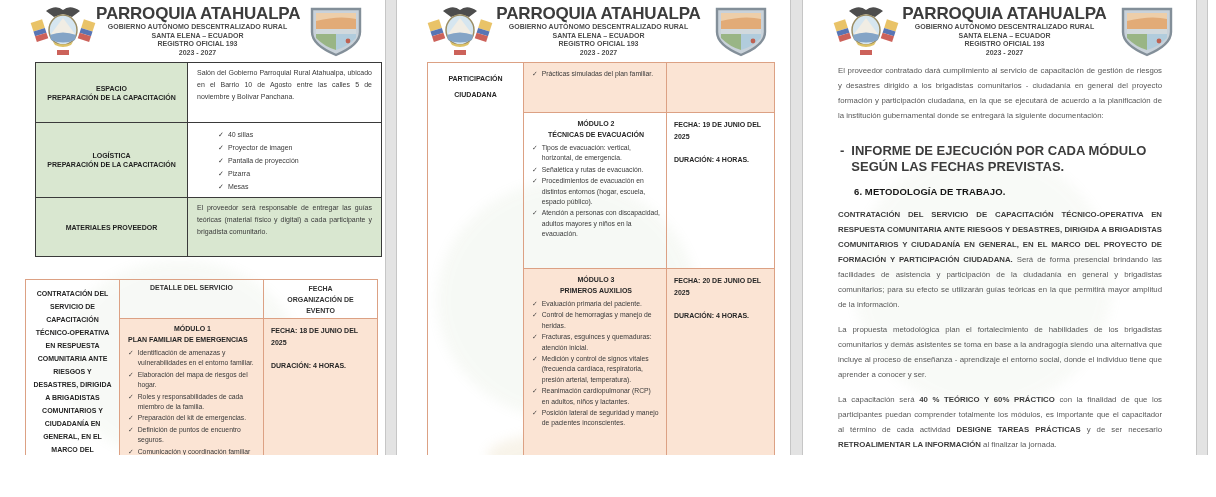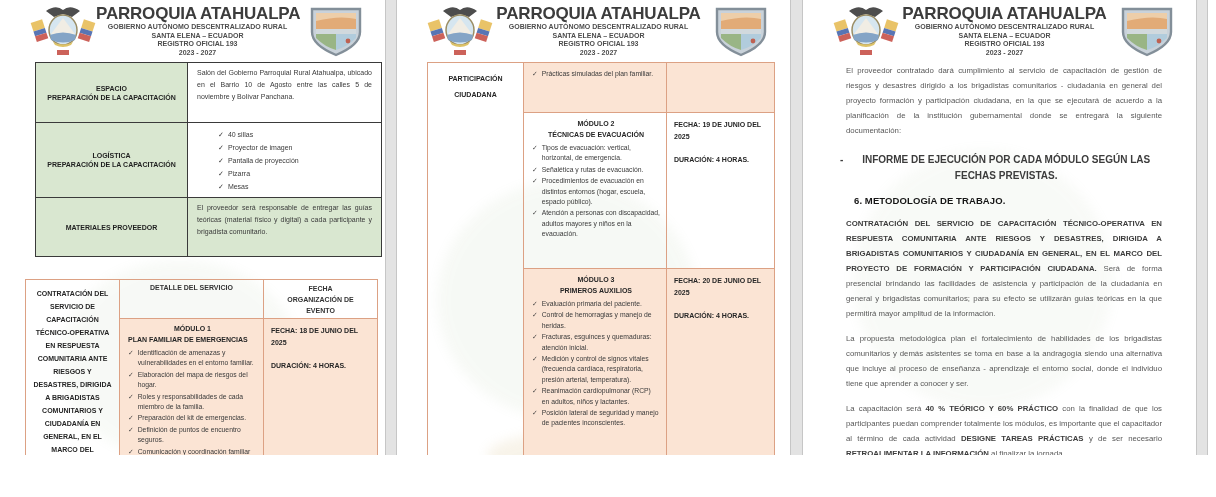--- a/index.html
+++ b/index.html
@@ -75,23 +75,23 @@
   .svc2-left{grid-row:1/4;border-right:1px solid #dca184;text-align:center;font-size:7px;
              font-weight:bold;color:#262626;padding-top:8px;line-height:16px;}
   .svc2-c2{padding:2px 6px 2px 8px;}
   .svc2-c3{border-left:1px solid #dca184;}
   .rowline{border-bottom:1px solid #dca184;}
   .p2r1-list{padding-top:5px;}
   .p2r1-list .li-row{line-height:11px;}
 
   
   .p3body{position:absolute;left:35px;top:63px;width:324px;}
-  .p3p{font-size:7.8px;color:#585858;line-height:15px;text-align:justify;margin:0 0 10px 8px;}
+  .p3p{font-size:7.8px;color:#585858;line-height:15px;text-align:justify;margin:0 0 10px 0;}
   .p3p .seg-bold{font-weight:bold;color:#3c3c3c;}
-  .p3-doclist{margin:14px 0 12px 2px;font-size:10px;font-weight:bold;color:#3c3c3c;text-align:center;}
+  .p3-doclist{margin:20px 0 12px 2px;font-size:13px;font-weight:bold;color:#3c3c3c;}
   .p3-doclist .li-row{line-height:15.5px;}
   .p3-doclist .bullet{margin-right:7px;}
   .p3-head{font-size:9.5px;font-weight:800;color:#161616;margin:0 0 10px 16px;letter-spacing:.1px;}
 
   
   .wm{position:absolute;border-radius:50%;filter:blur(6px);pointer-events:none;}
   .flower{position:absolute;width:38px;height:38px;}
 </style>
 </head>
 <body>

